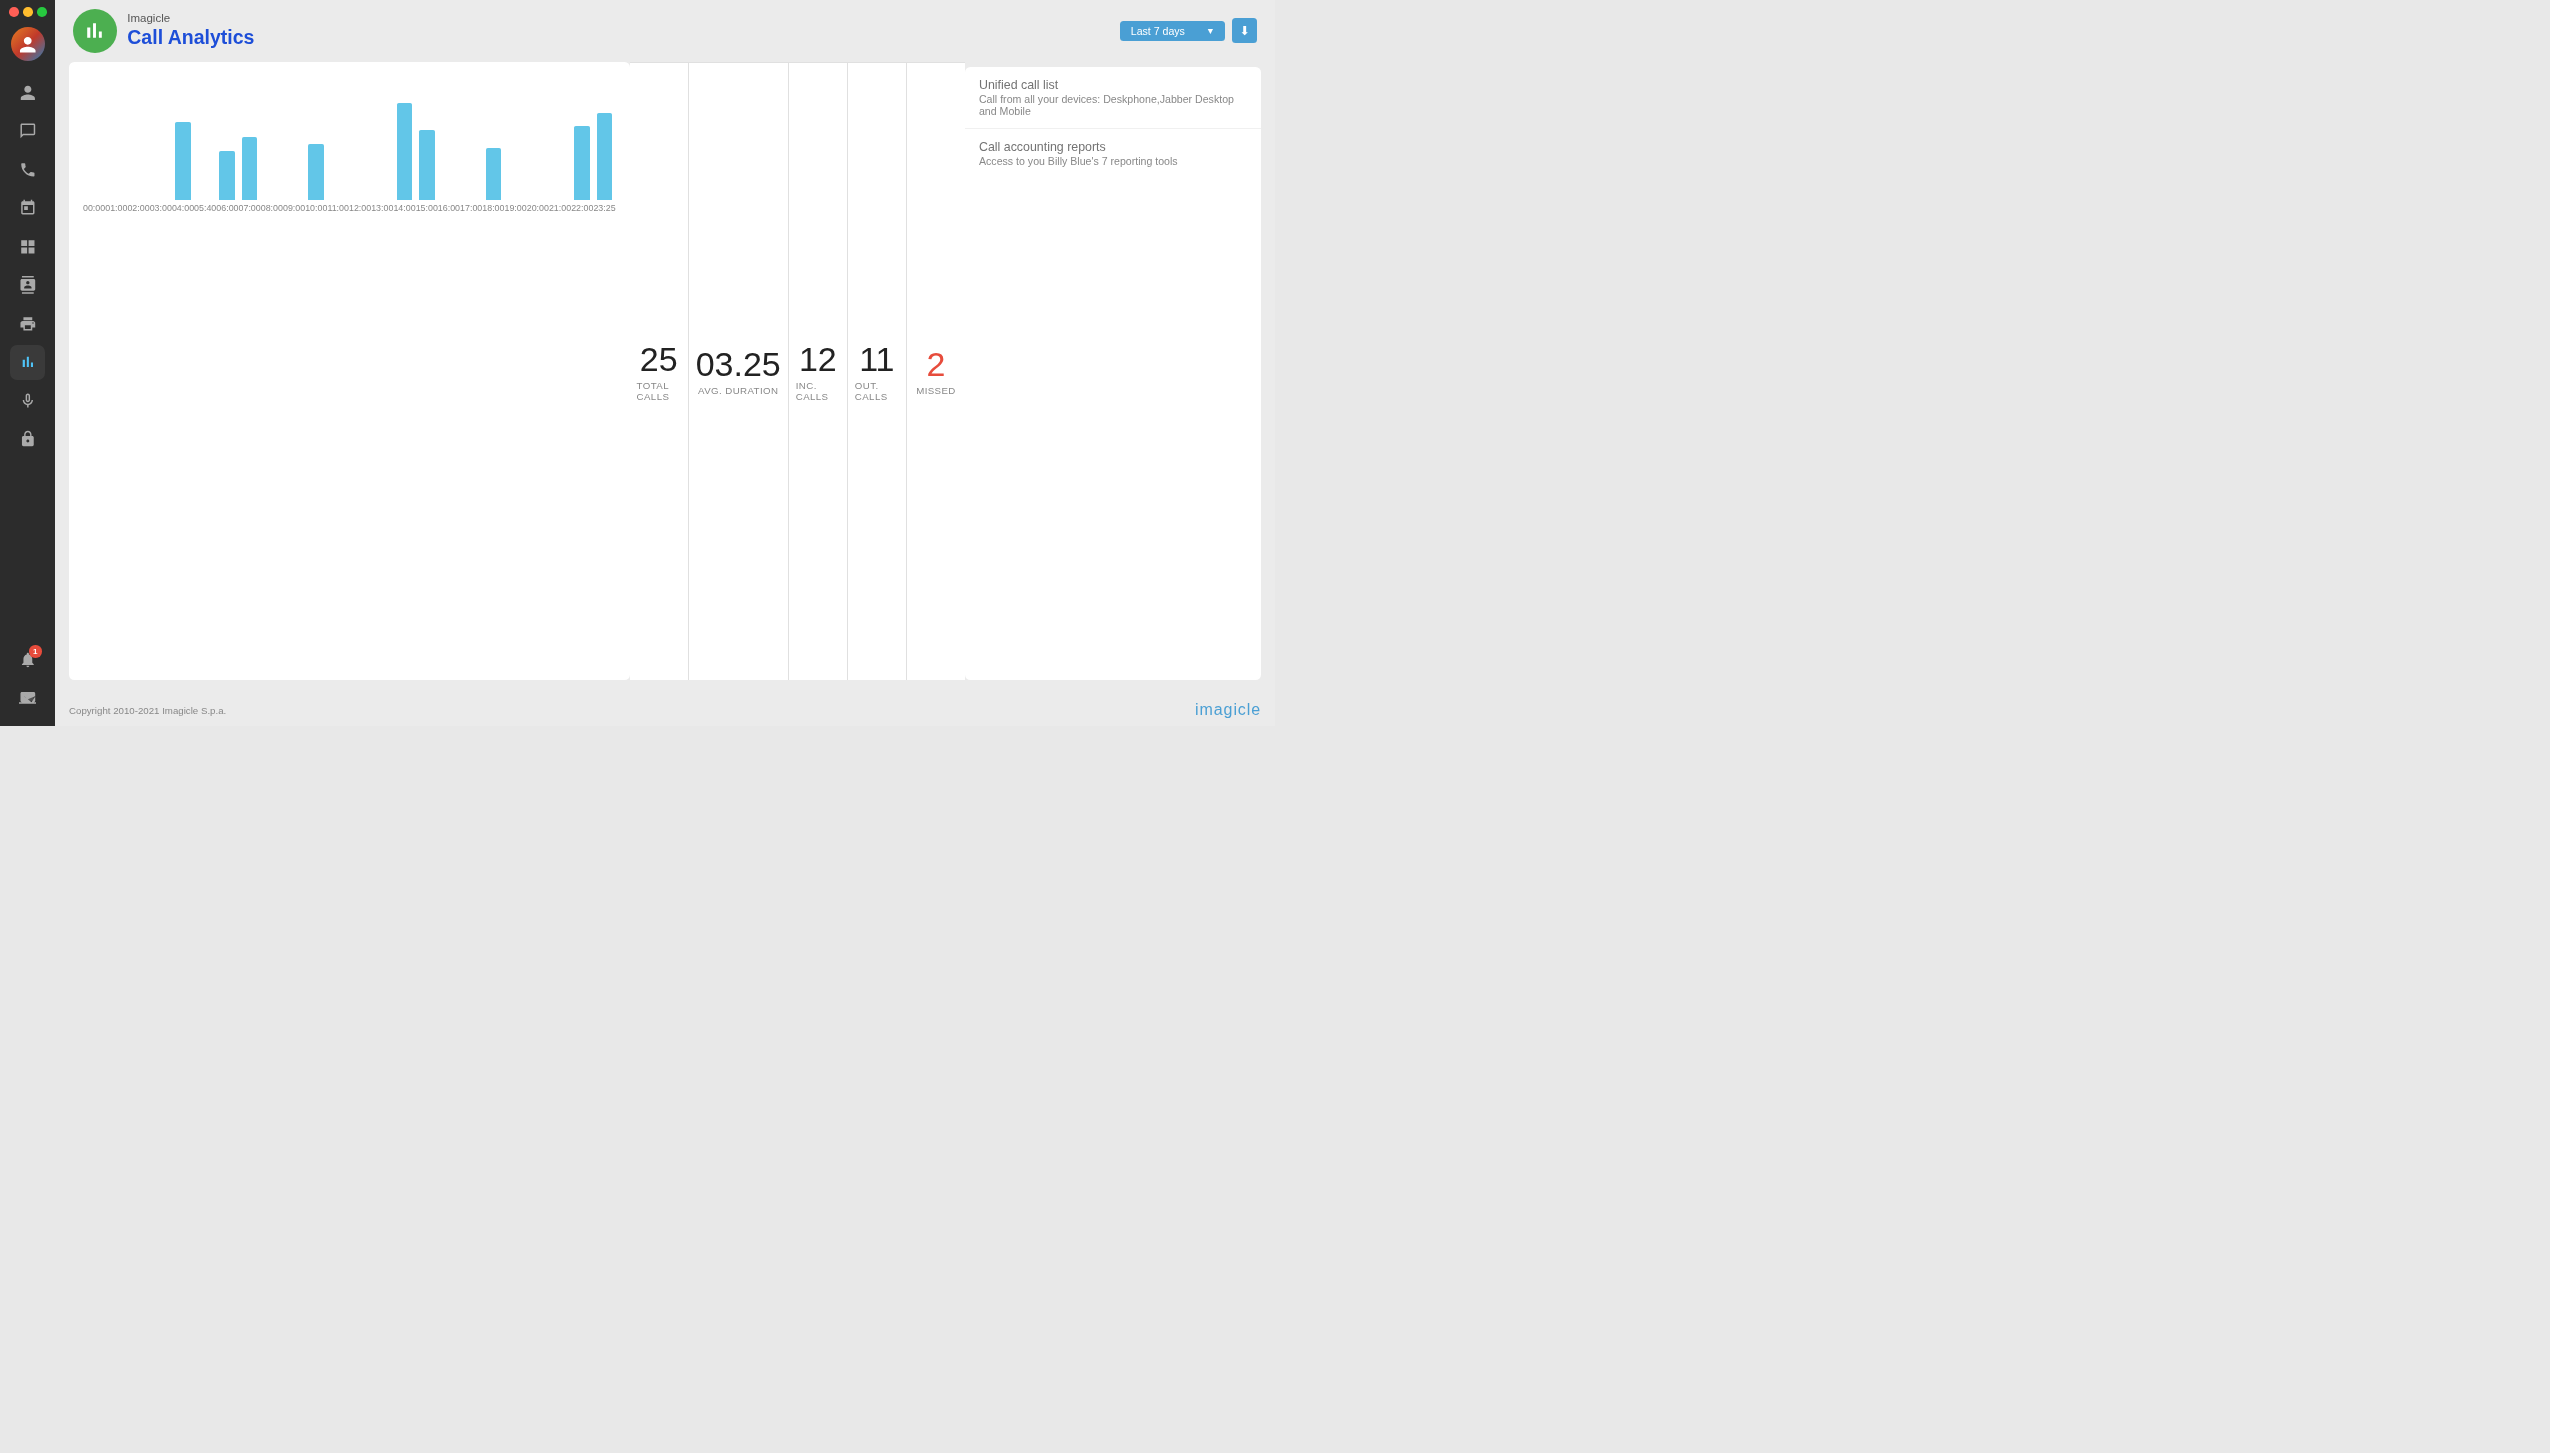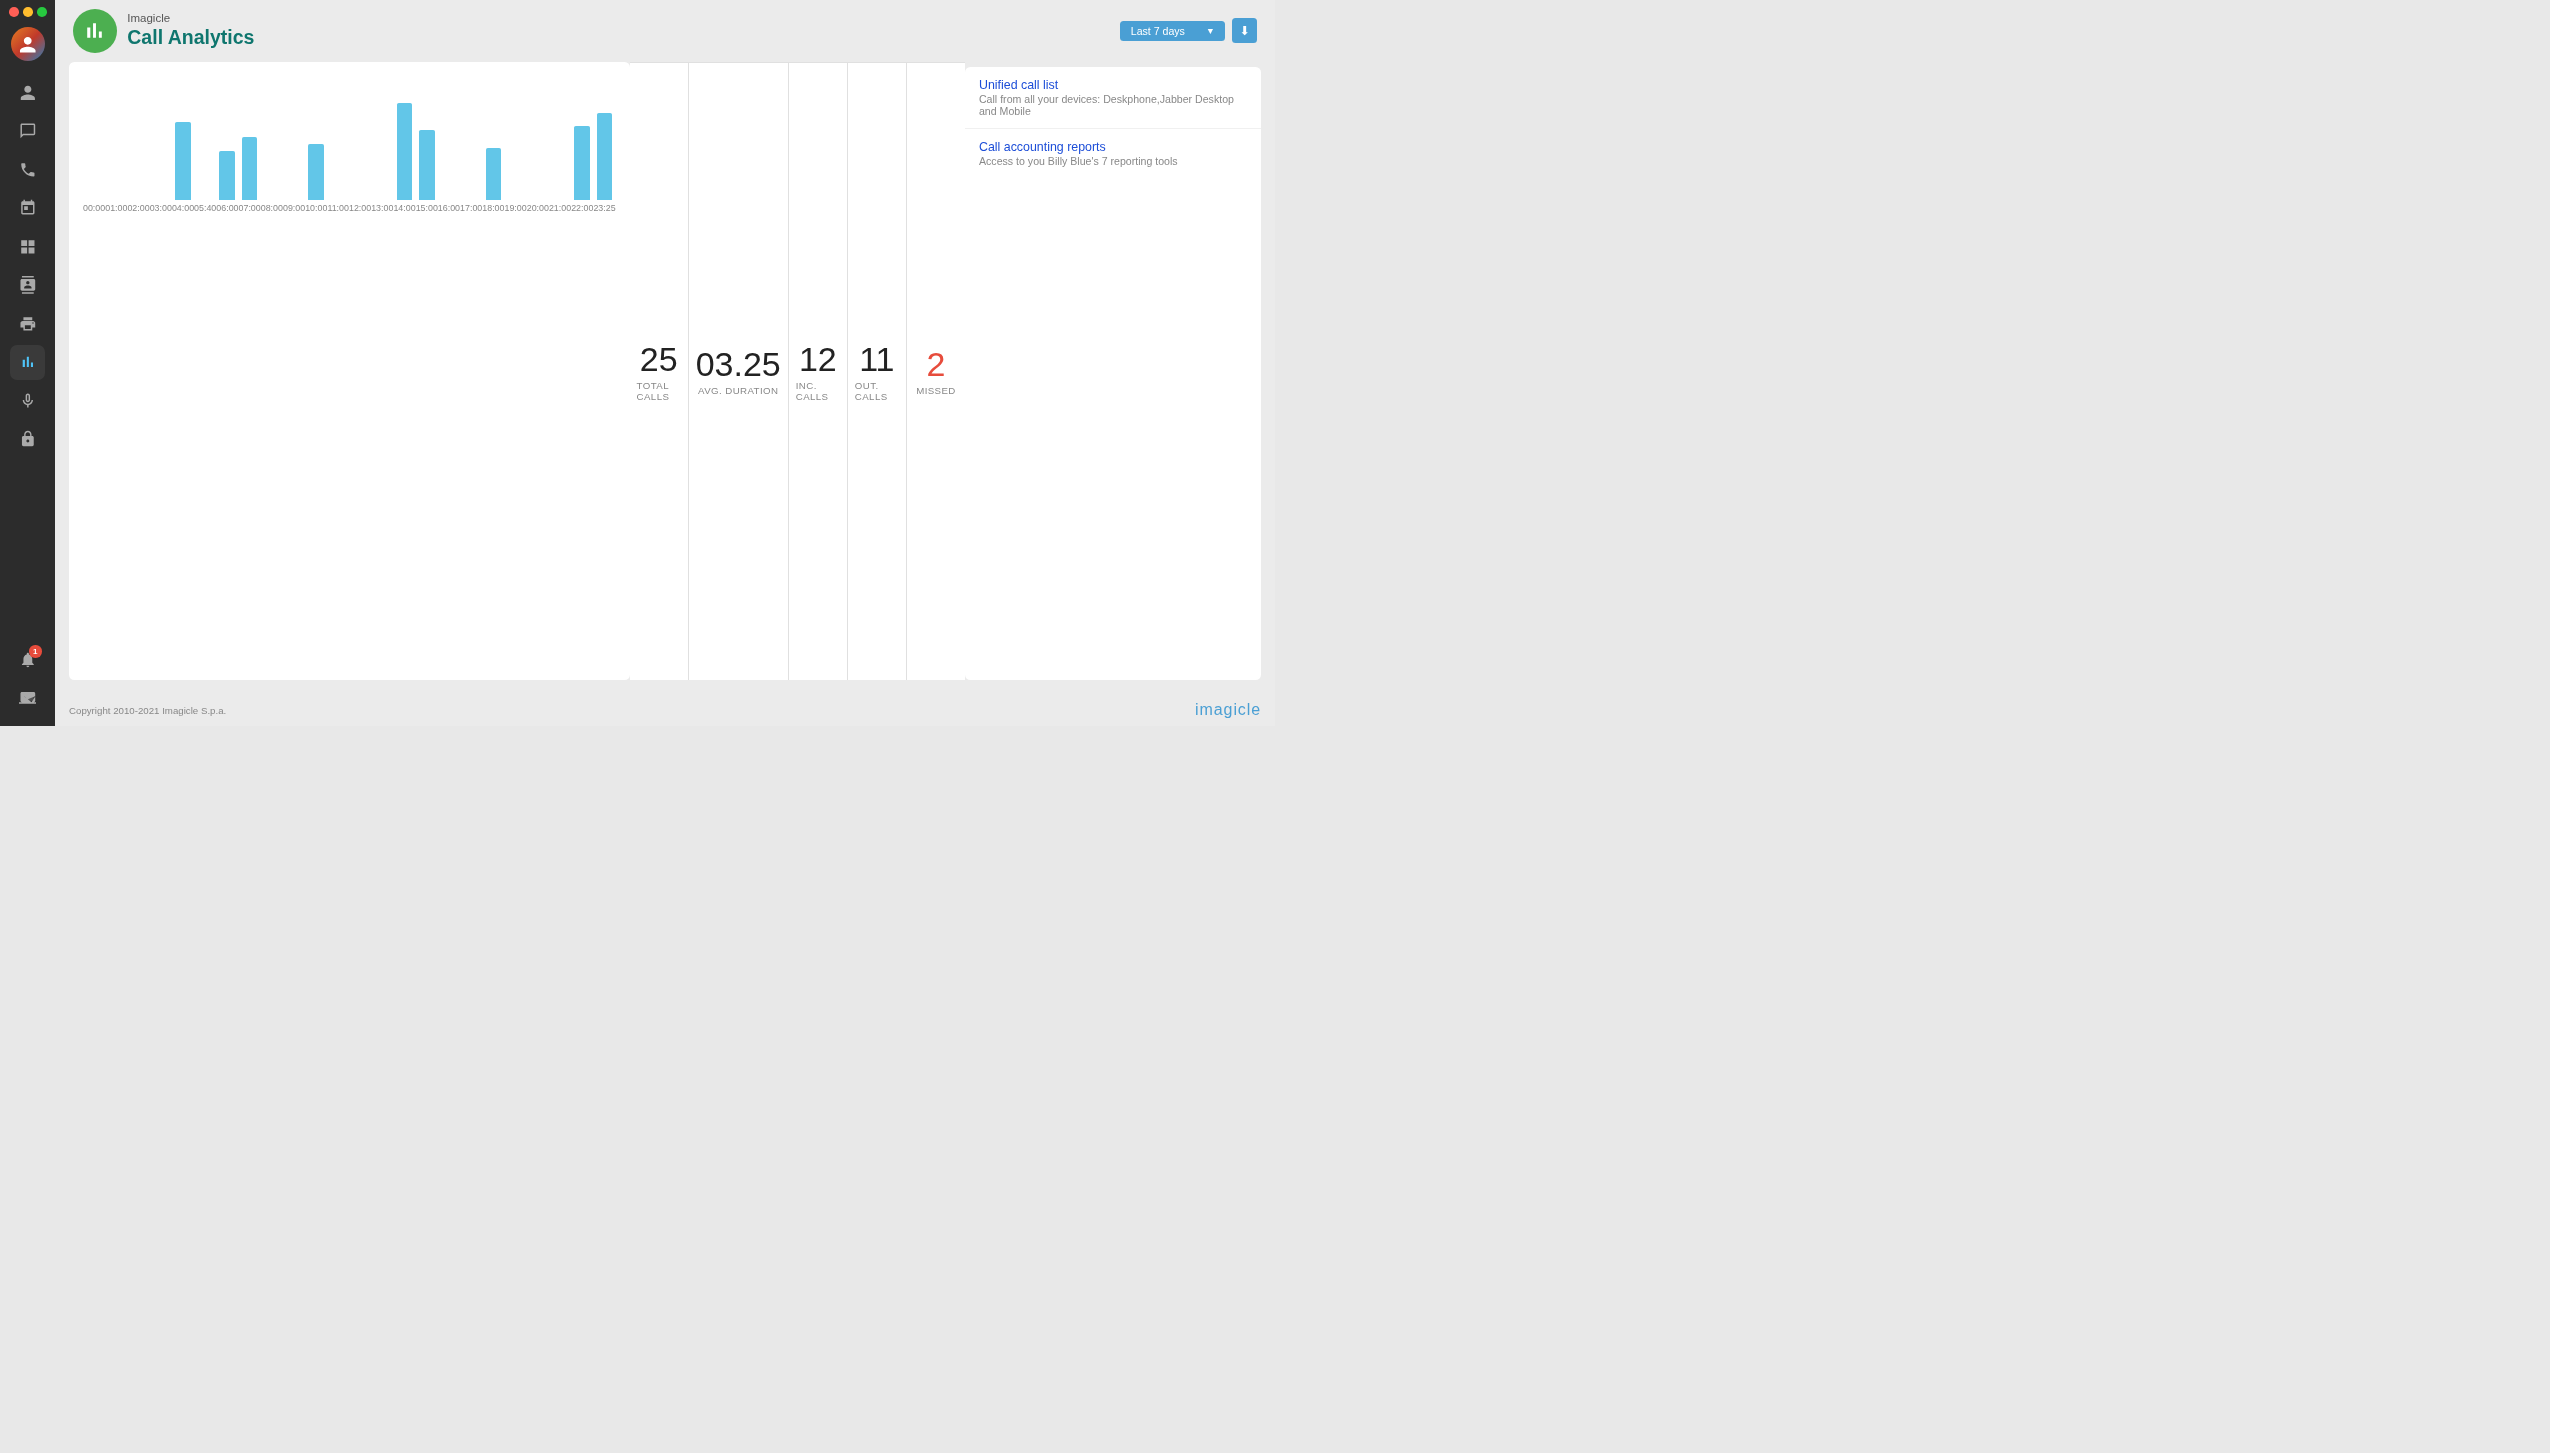--- a/index.html
+++ b/index.html
@@ -138,21 +138,21 @@
     }
     .app-title-top {
       font-size: 11.5px;
       color: #555;
       font-weight: 400;
       line-height: 1.2;
     }
     .app-title-main {
       font-size: 19.5px;
       font-weight: 600;
-      color: #0f766e;
+      color: #1d4ed8;
       line-height: 1.2;
     }
 
     .header-right {
       margin-left: auto;
       display: flex;
       align-items: center;
       gap: 7px;
     }
     .date-select-btn {
@@ -278,21 +278,21 @@
     }
     .link-item {
       padding: 10.6px 14px;
       border-bottom: 0.9px solid #f0f0f0;
       cursor: pointer;
     }
     .link-item:last-child { border-bottom: none; }
     .link-title {
       font-size: 12.4px;
       font-weight: 500;
-      color: #1d4ed8;
+      color: #737373;
       margin-bottom: 1.8px;
     }
     .link-subtitle {
       font-size: 10.6px;
       color: #888;
     }
 
     
     .footer {
       padding: 7px 14px;

